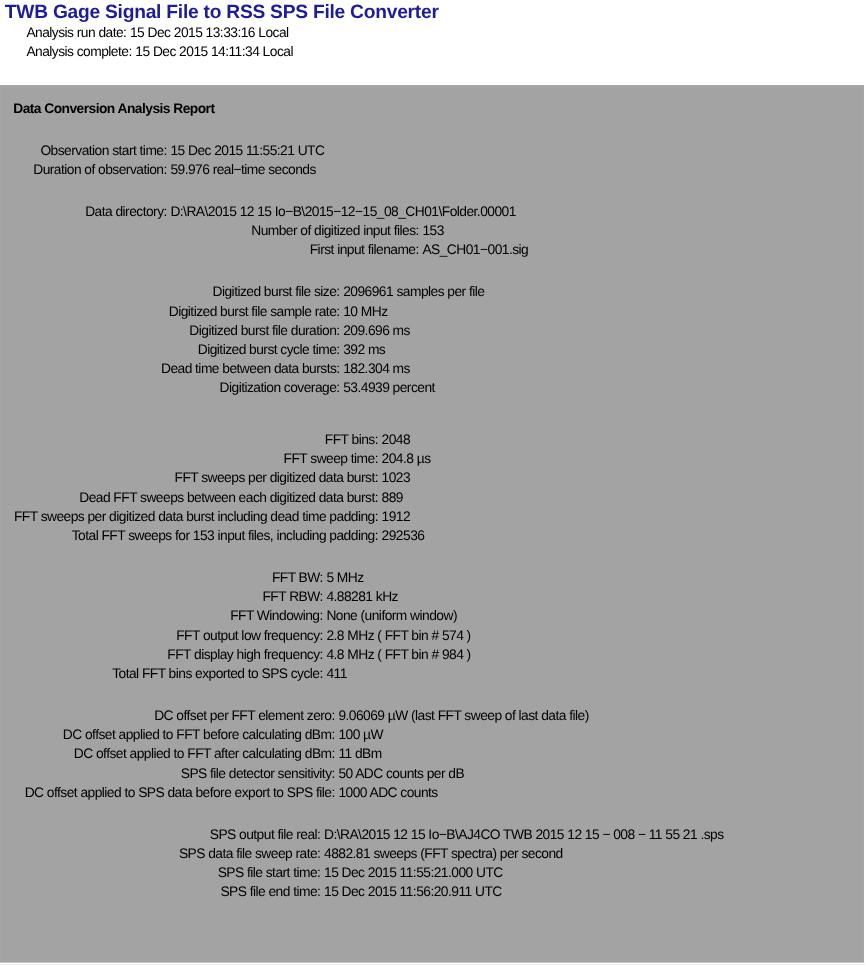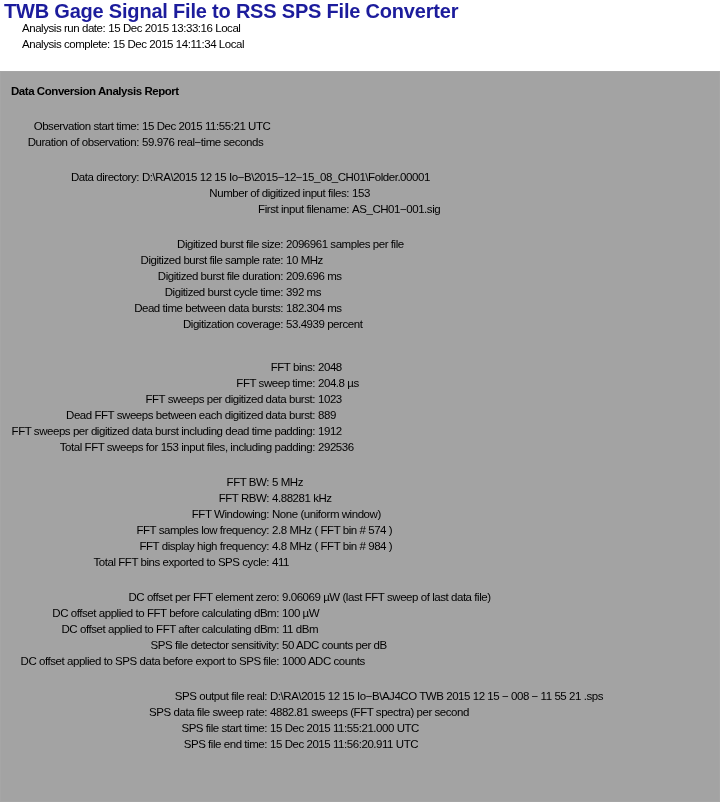--- a/index.html
+++ b/index.html
@@ -4,21 +4,21 @@
 <style>
   html,body{margin:0;padding:0;}
   body{
     width:721px;height:804px;position:relative;overflow:hidden;
     background:#ffffff;color:#000000;
     font-family:"Liberation Sans","DejaVu Sans",sans-serif;
     letter-spacing:-0.45px;
   }
   .page-title{
     margin:2px 0 0 4px;
-    font-size:20px;font-weight:bold;color:#1c1c9c;
+    font-size:16px;font-weight:bold;color:#1c1c9c;
     letter-spacing:-0.2px;line-height:18px;
   }
   .meta-line{
     margin-left:22px;font-size:11.5px;line-height:16px;
   }
   .meta-line .val{white-space:pre;padding-left:3px;}
   .panel{
     position:absolute;left:0;top:71px;width:720px;height:731px;
     border:1px solid #a6a6a6;background:#a3a3a3;box-sizing:border-box;
     padding:11px 8px 0 10px;overflow:hidden;
@@ -142,21 +142,21 @@
     </div>
     <div class="row">
       <span class="lbl">FFT RBW:</span>
         <span class="val">4.88281 kHz</span>
     </div>
     <div class="row">
       <span class="lbl">FFT Windowing:</span>
         <span class="val">None (uniform window)</span>
     </div>
     <div class="row">
-      <span class="lbl">FFT samples low frequency:</span>
+      <span class="lbl">FFT output low frequency:</span>
         <span class="val">2.8 MHz ( FFT bin # 574 )</span>
     </div>
     <div class="row">
       <span class="lbl">FFT display high frequency:</span>
         <span class="val">4.8 MHz ( FFT bin # 984 )</span>
     </div>
     <div class="row">
       <span class="lbl">Total FFT bins exported to SPS cycle:</span>
         <span class="val">411</span>
     </div>

